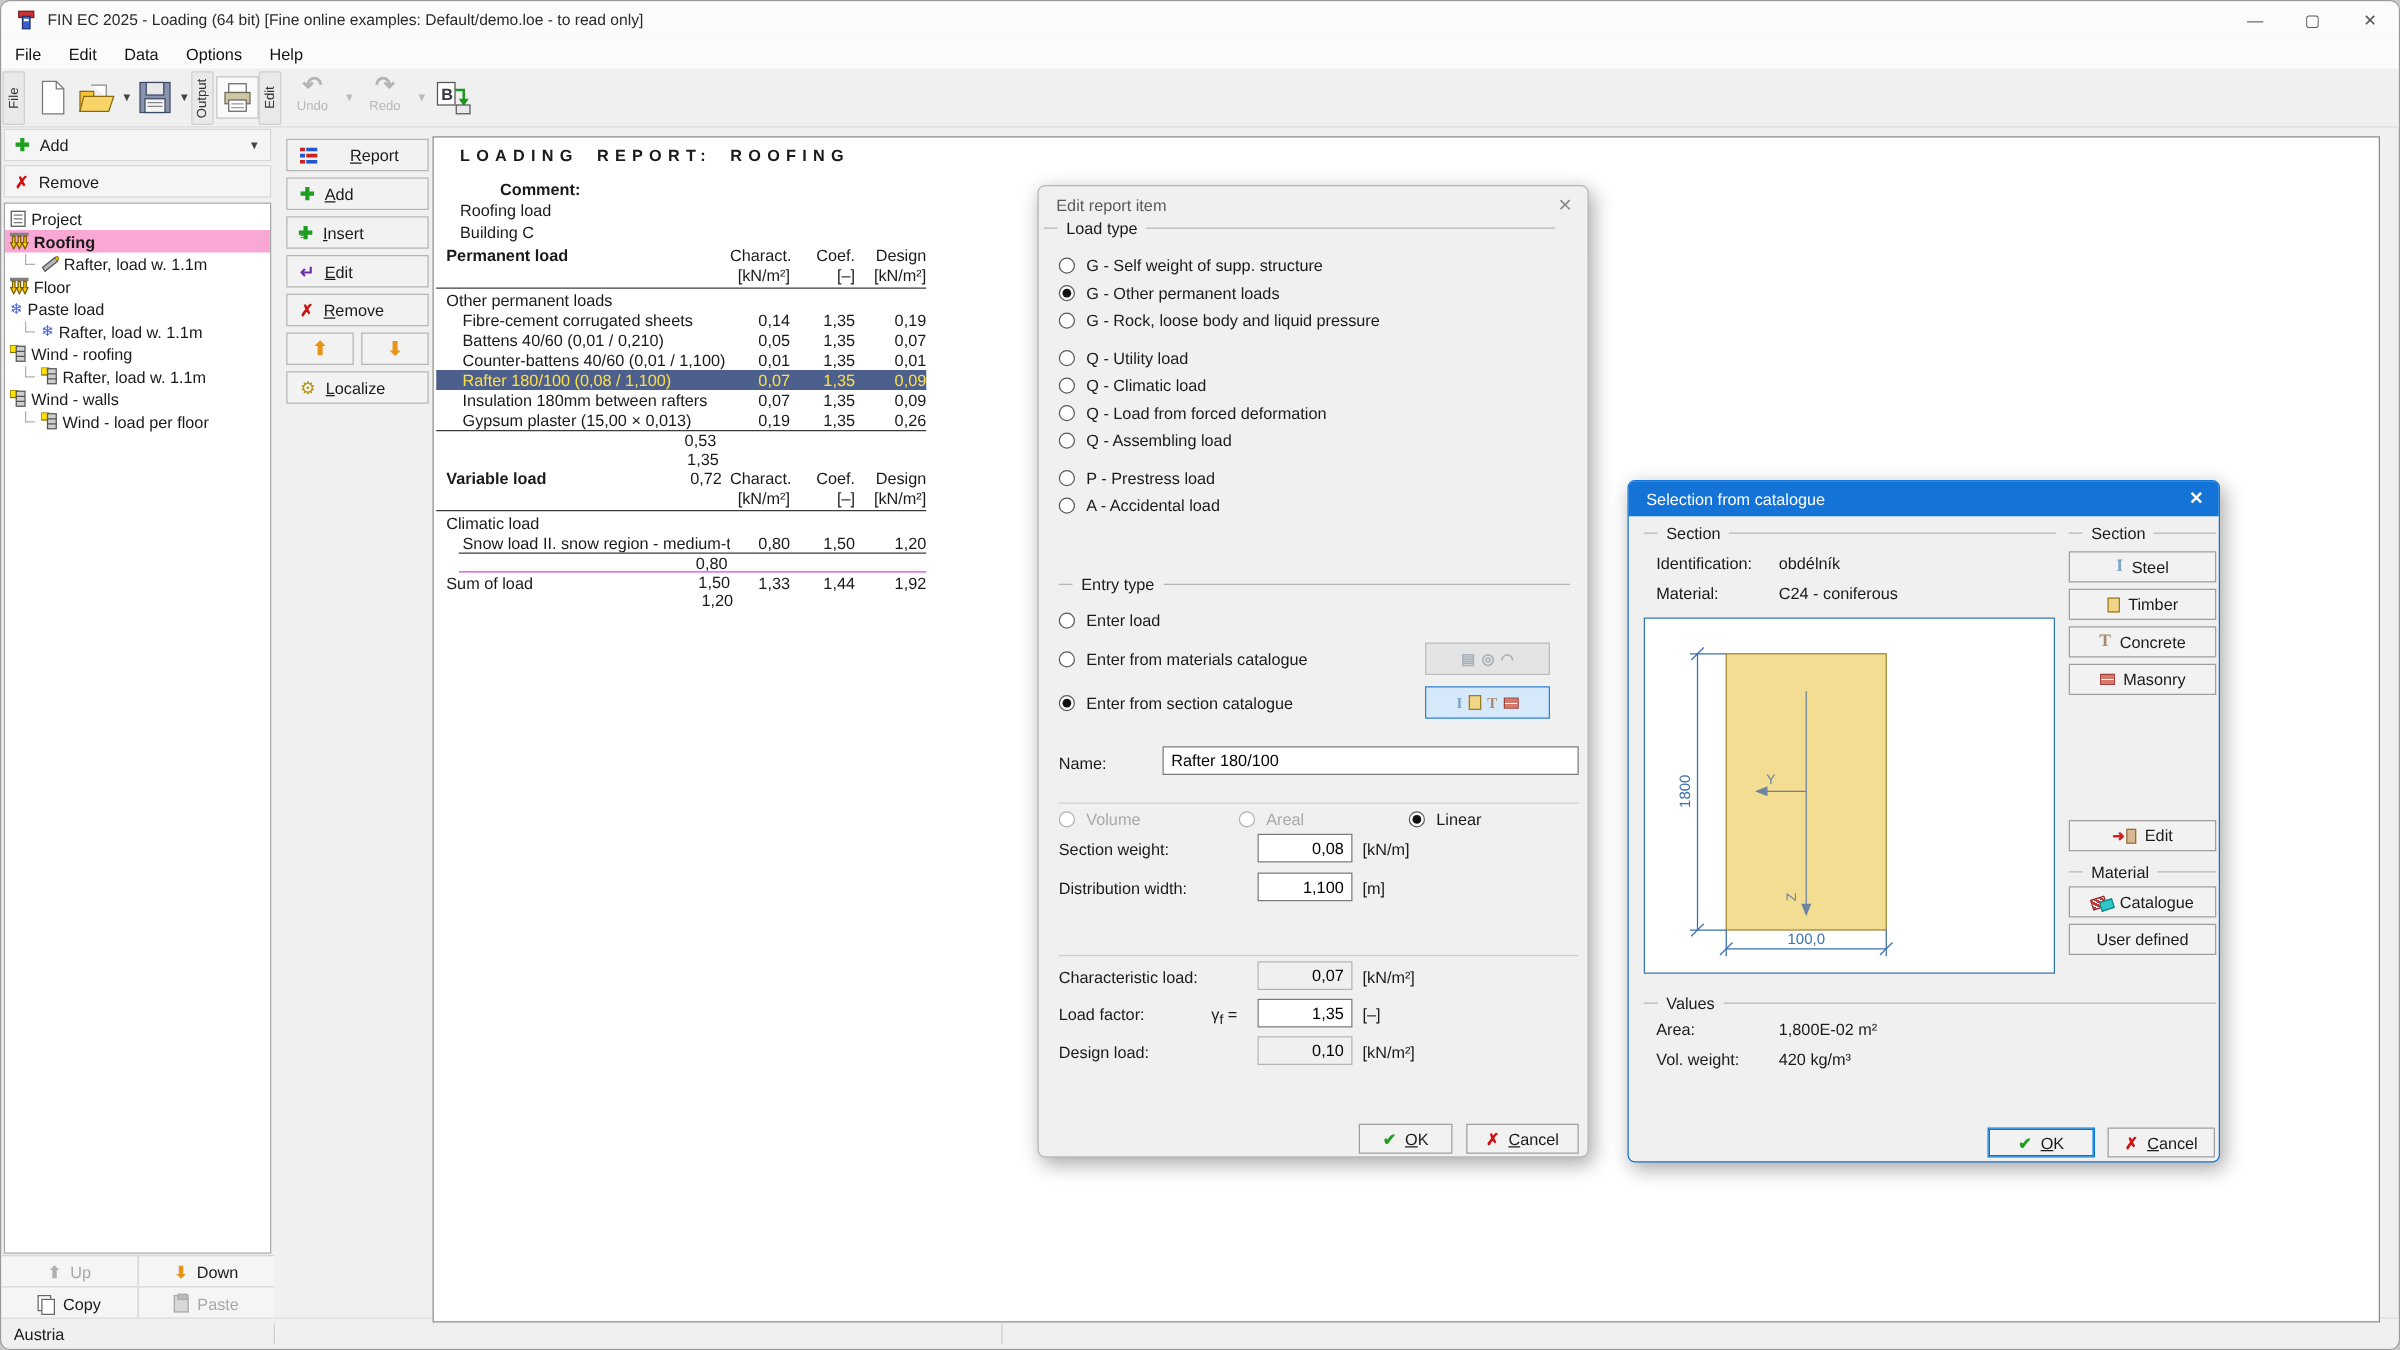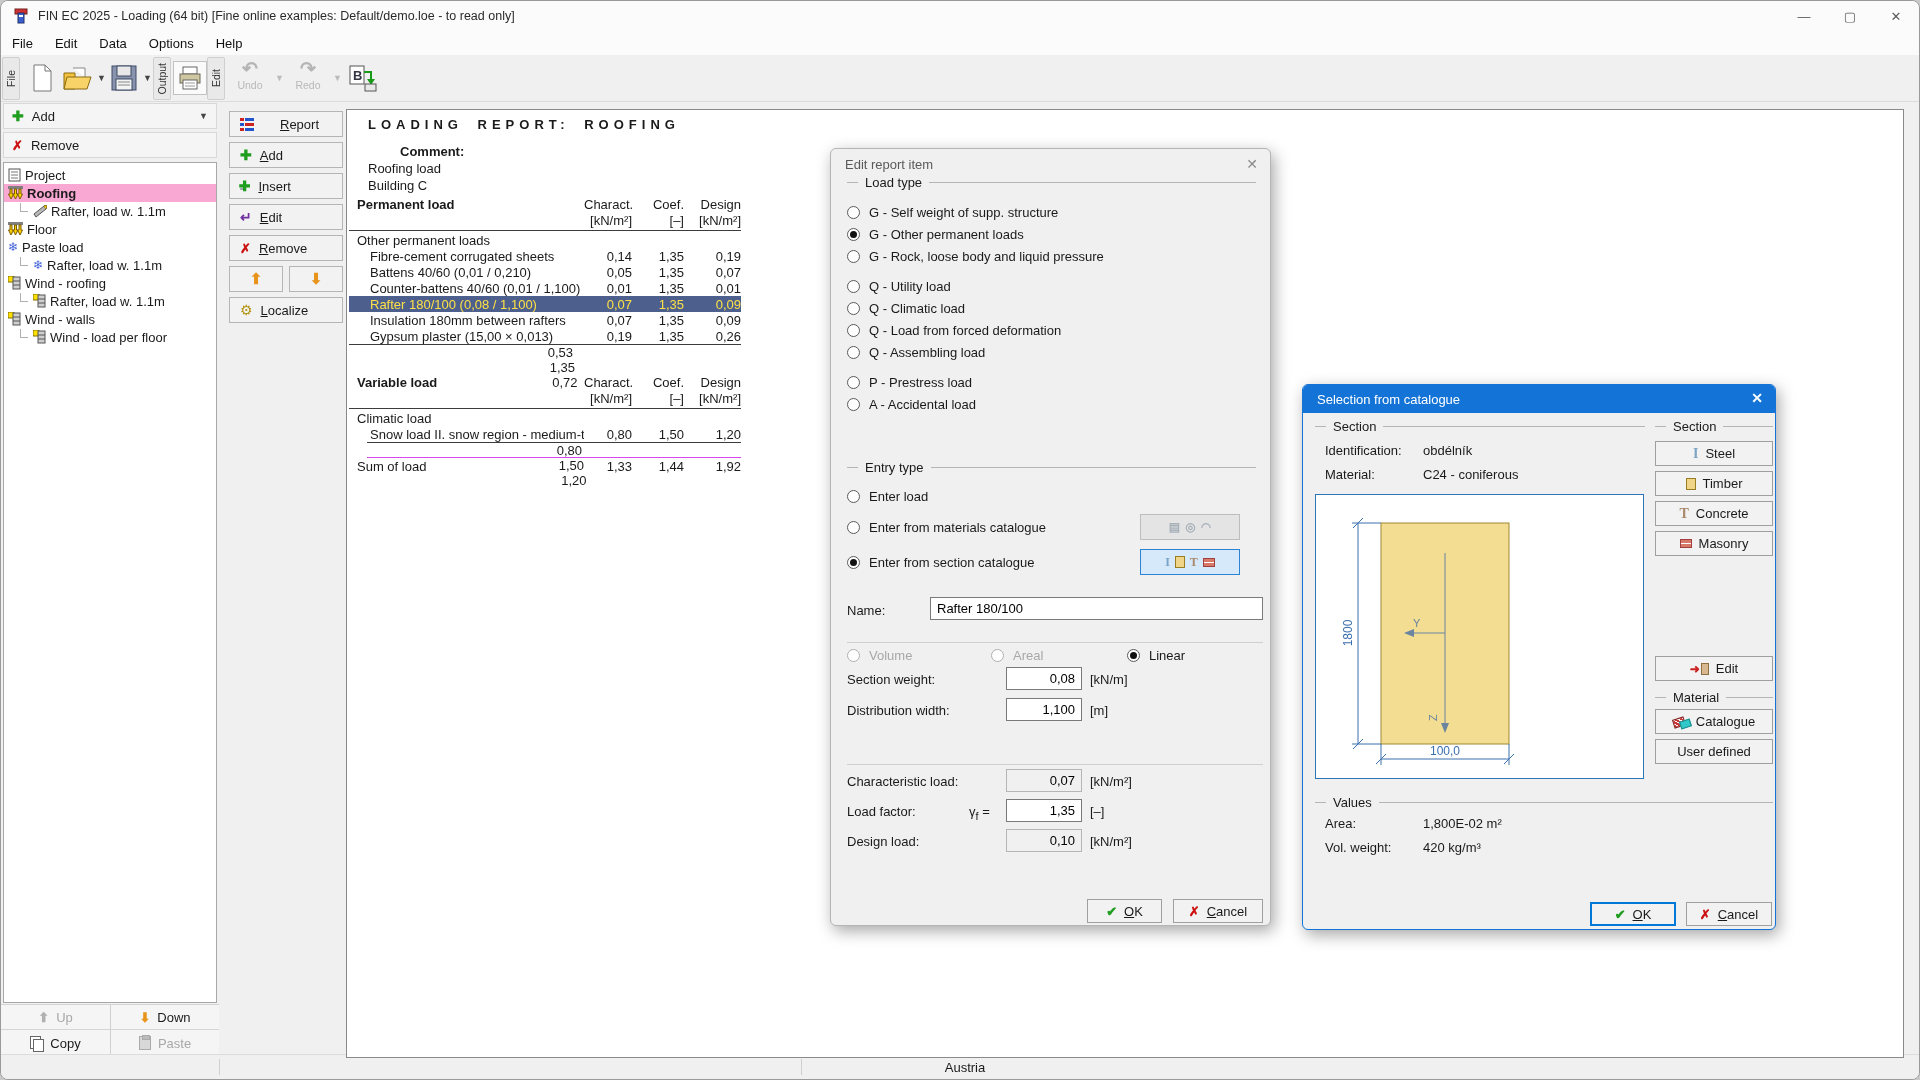--- a/index.html
+++ b/index.html
@@ -34,21 +34,21 @@
               display:flex; align-items:center; gap:8px; padding:0 8px; }
   .tree { position:absolute; left:2px; top:161px; width:214px; height:841px; background:#fff; border:1px solid #a8a8a8; padding-top:3px; }
   .tree-item { height:18px; display:flex; align-items:center; gap:4px; padding-left:4px; white-space:nowrap; }
   .tree-item.sel { background:#f9a8d4; font-weight:bold; }
   .tree-item.child { padding-left:16px; }
   .conn { width:8px; height:9px; border-left:1px solid #b0b0b0; border-bottom:1px solid #b0b0b0; margin:-8px 1px 0 0; }
   .pairrow { position:absolute; left:0; width:218px; height:25px; display:flex; background:#f5f5f5; border-top:1px solid #d5d5d5; }
   .pairrow .cell { width:50%; display:flex; align-items:center; justify-content:center; gap:7px; }
   .pairrow .cell + .cell { border-left:1px solid #d0d0d0; }
   .dis { color:#a8a8a8; }
-  .statusbar { position:absolute; left:0; bottom:0; width:100%; height:25px; background:#f0f0f0; border-top:1px solid #dcdcdc; display:flex; align-items:center;justify-content:center; }
+  .statusbar { position:absolute; left:0; bottom:0; width:100%; height:25px; background:#f0f0f0; border-top:1px solid #dcdcdc; display:flex; align-items:center; }
   .statusbar .sep { position:absolute; top:4px; height:16px; width:1px; background:#d0d0d0; }
 
   
   .abtn { position:absolute; left:228px; width:114px; height:26px; background:#f2f2f2; border:1px solid #b5b5b5;
           display:flex; align-items:center; gap:8px; padding:0 10px; }
   .abtn .fl { display:block; }
   .fl::first-letter { text-decoration:underline; }
   .arrowbtn { position:absolute; width:54px; height:26px; background:#f2f2f2; border:1px solid #b5b5b5;
               display:flex; align-items:center; justify-content:center; color:#e8941a; font-weight:bold; font-size:15px; }
 
@@ -491,21 +491,21 @@
       </div>
     </div>
   </div>
 
   <div class="dlg" style="left:829px; top:147px; width:441px; height:778px;">
     <div class="dlg-title">
       <span>Edit report item</span>
     </div>
     <span class="dlg-x">✕</span>
 
-    <div class="grp-label" style="left:16px; top:26px; width:409px;">
+    <div class="grp-label" style="left:4px; top:26px; width:409px;">
       <span>Load type</span>
     </div>
 
     <div class="rrow" style="left:16px; top:54px;">
       <span class="radio"></span>
         <span>G - Self weight of supp. structure</span>
     </div>
     <div class="rrow" style="left:16px; top:76px;">
       <span class="radio checked"></span>
         <span>G - Other permanent loads</span>

